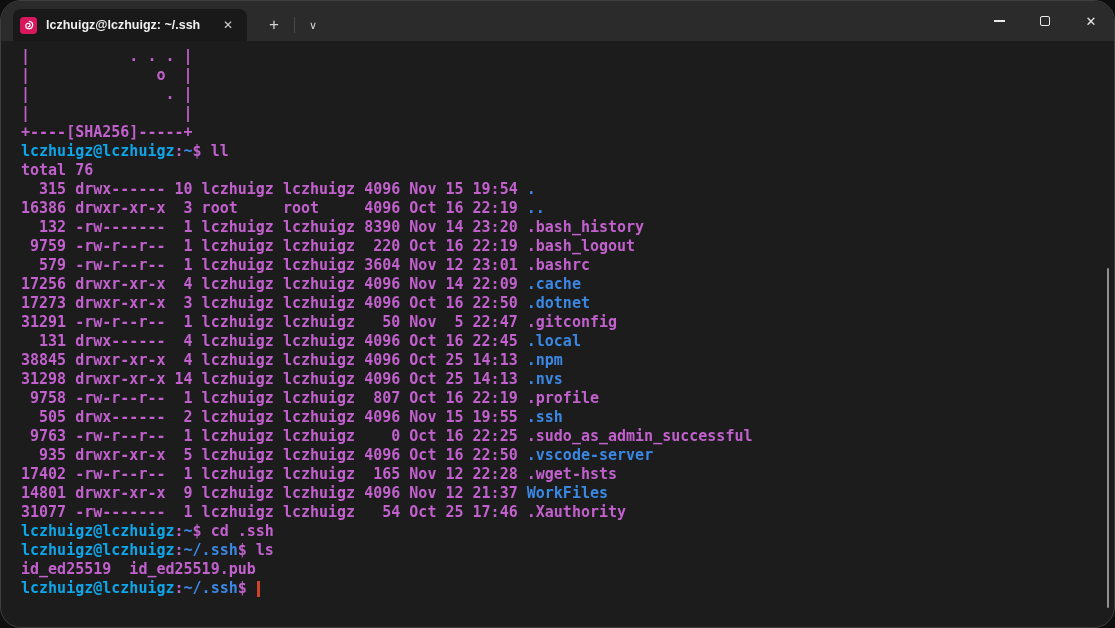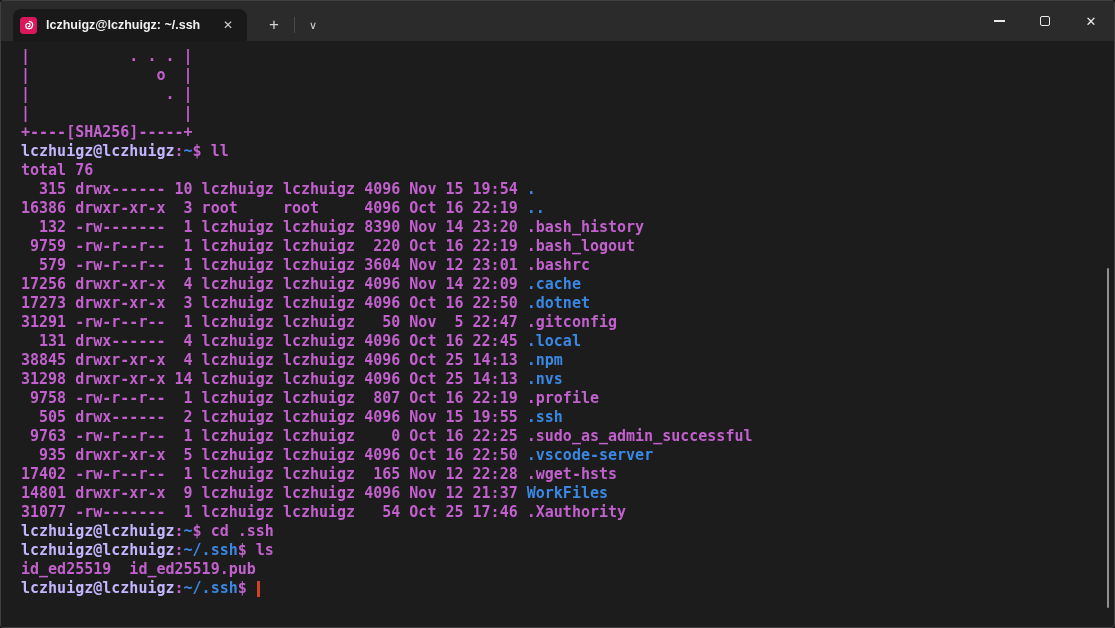--- a/index.html
+++ b/index.html
@@ -5,21 +5,21 @@
   * { margin:0; padding:0; box-sizing:border-box; }
   html,body { background:#0f0f0f; }
   .stage {
     position:relative; width:1115px; height:628px; overflow:hidden;
     font-family:"Liberation Sans", sans-serif;
   }
   .window {
     position:absolute; inset:0;
     background:#1c1c1c;
     border:1px solid #3f3f3f;
-    border-radius:3px;
+    border-radius:21px;
     overflow:hidden;
     display:flex; flex-direction:column;
   }
   
   .titlebar {
     height:40px; background:#2b2b2b; flex:0 0 auto;
     display:flex; align-items:flex-end;
   }
   .tab {
     width:234px; height:32px; margin-left:12px;
@@ -57,21 +57,21 @@
     position:relative; flex:1 1 auto;
     padding:6px 0 0 20px;
     font-family:"DejaVu Sans Mono","Liberation Mono",monospace;
     font-size:15px; font-weight:bold; line-height:19px;
     white-space:pre;
     overflow:hidden;
   }
   .line { height:19px; }
   .c-fg  { color:#c261ce; }
   .c-dir { color:#3a88e4; }
-  .c-usr { color:#c4b5fd; }
+  .c-usr { color:#0ea5e9; }
   .cursor {
     display:inline-block; width:3px; height:16px;
     background:#d04227; vertical-align:middle; margin-left:1px;
   }
   .scrollbar-thumb {
     position:absolute; right:5px; top:267px; width:2px; height:340px;
     background:#8f9093; border-radius:2px;
   }
 </style>
 </head>

